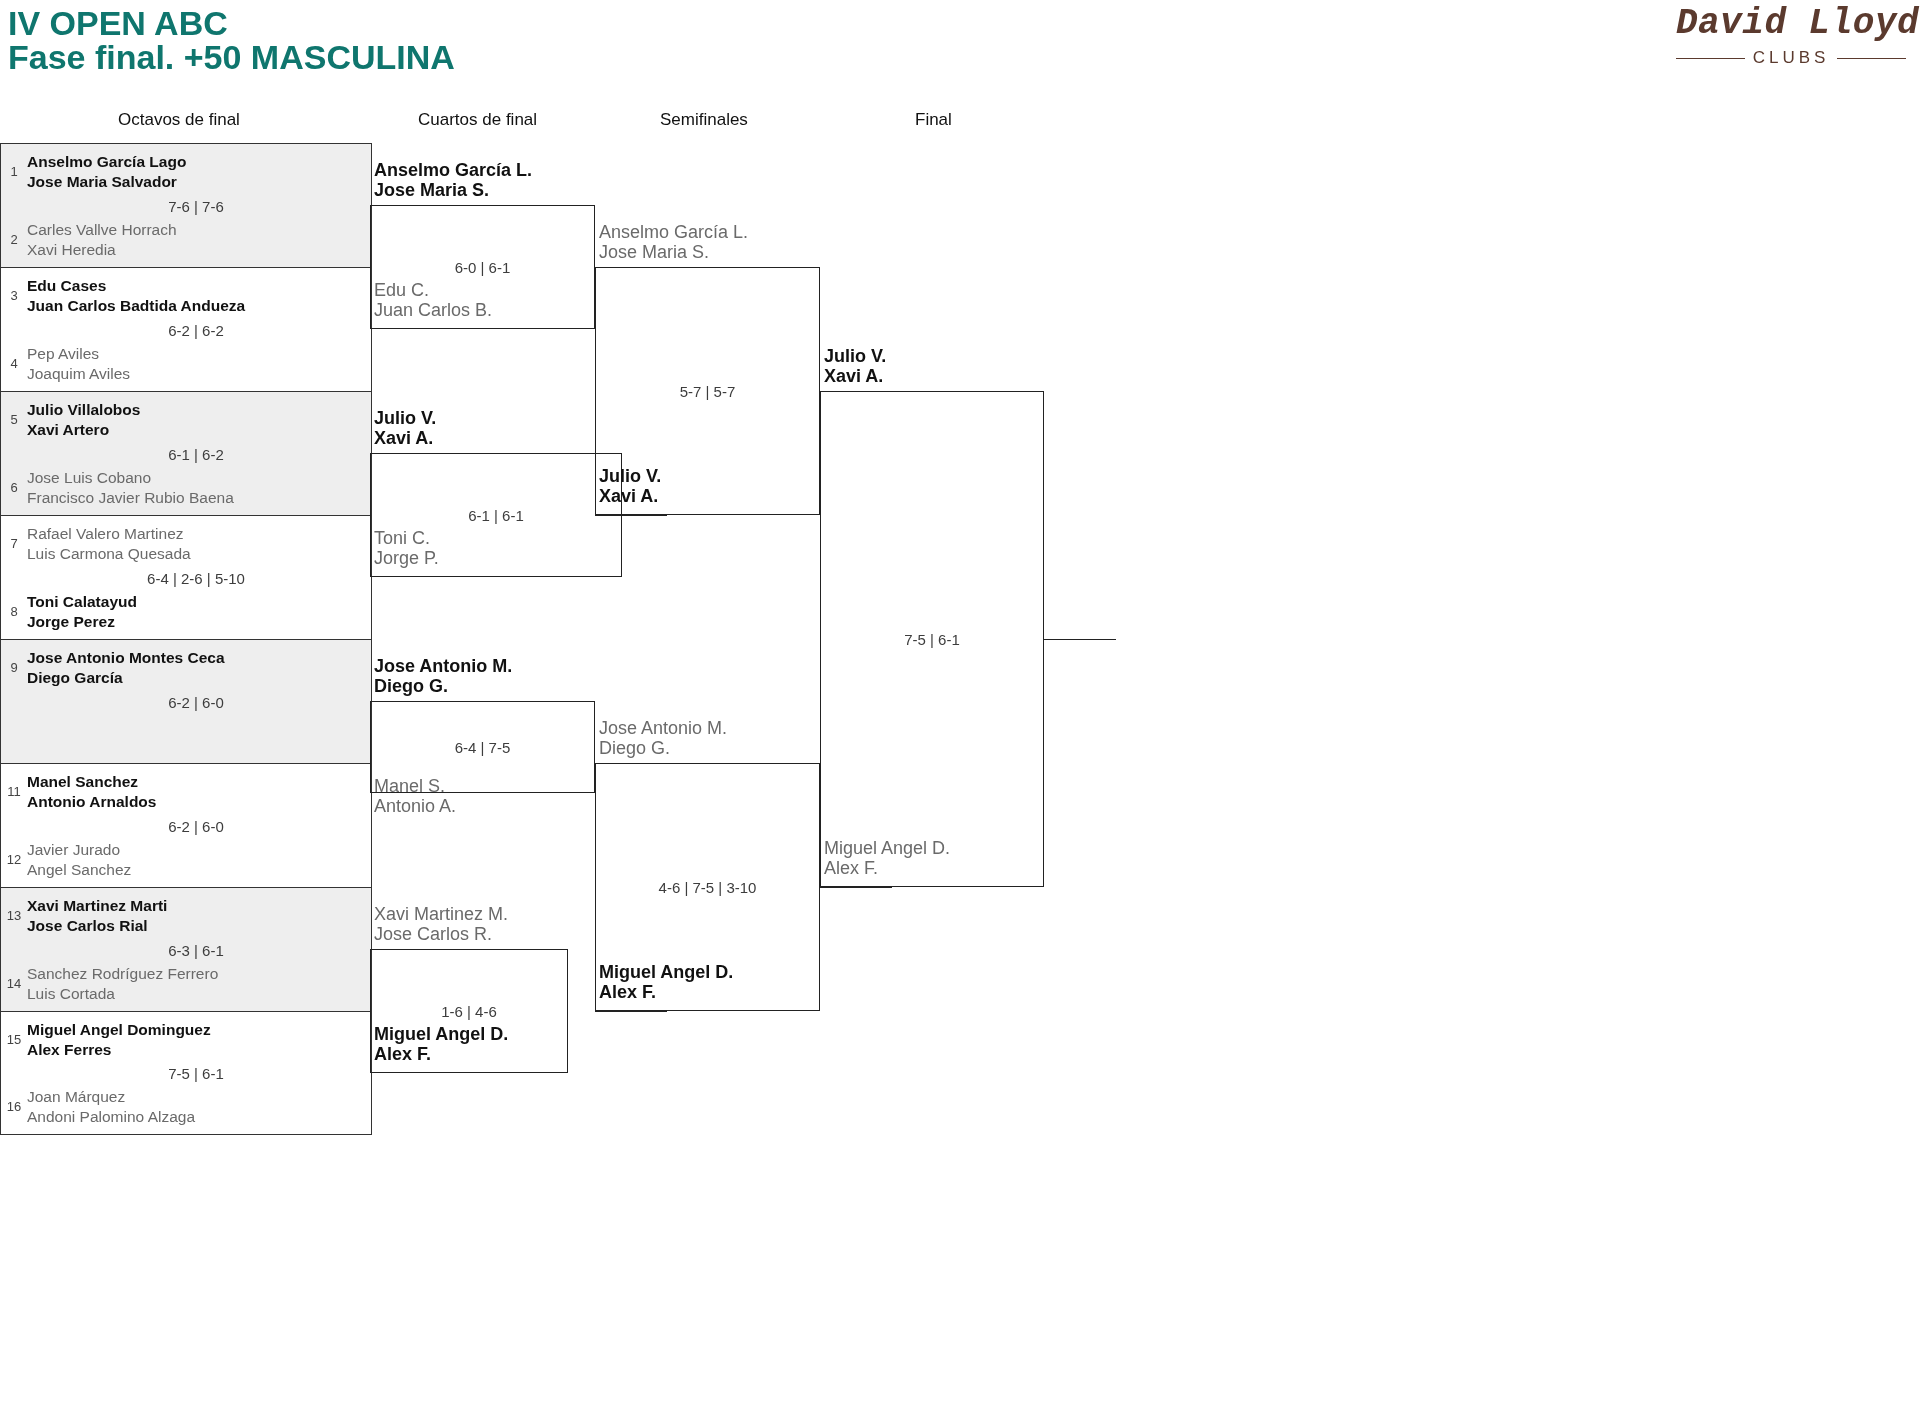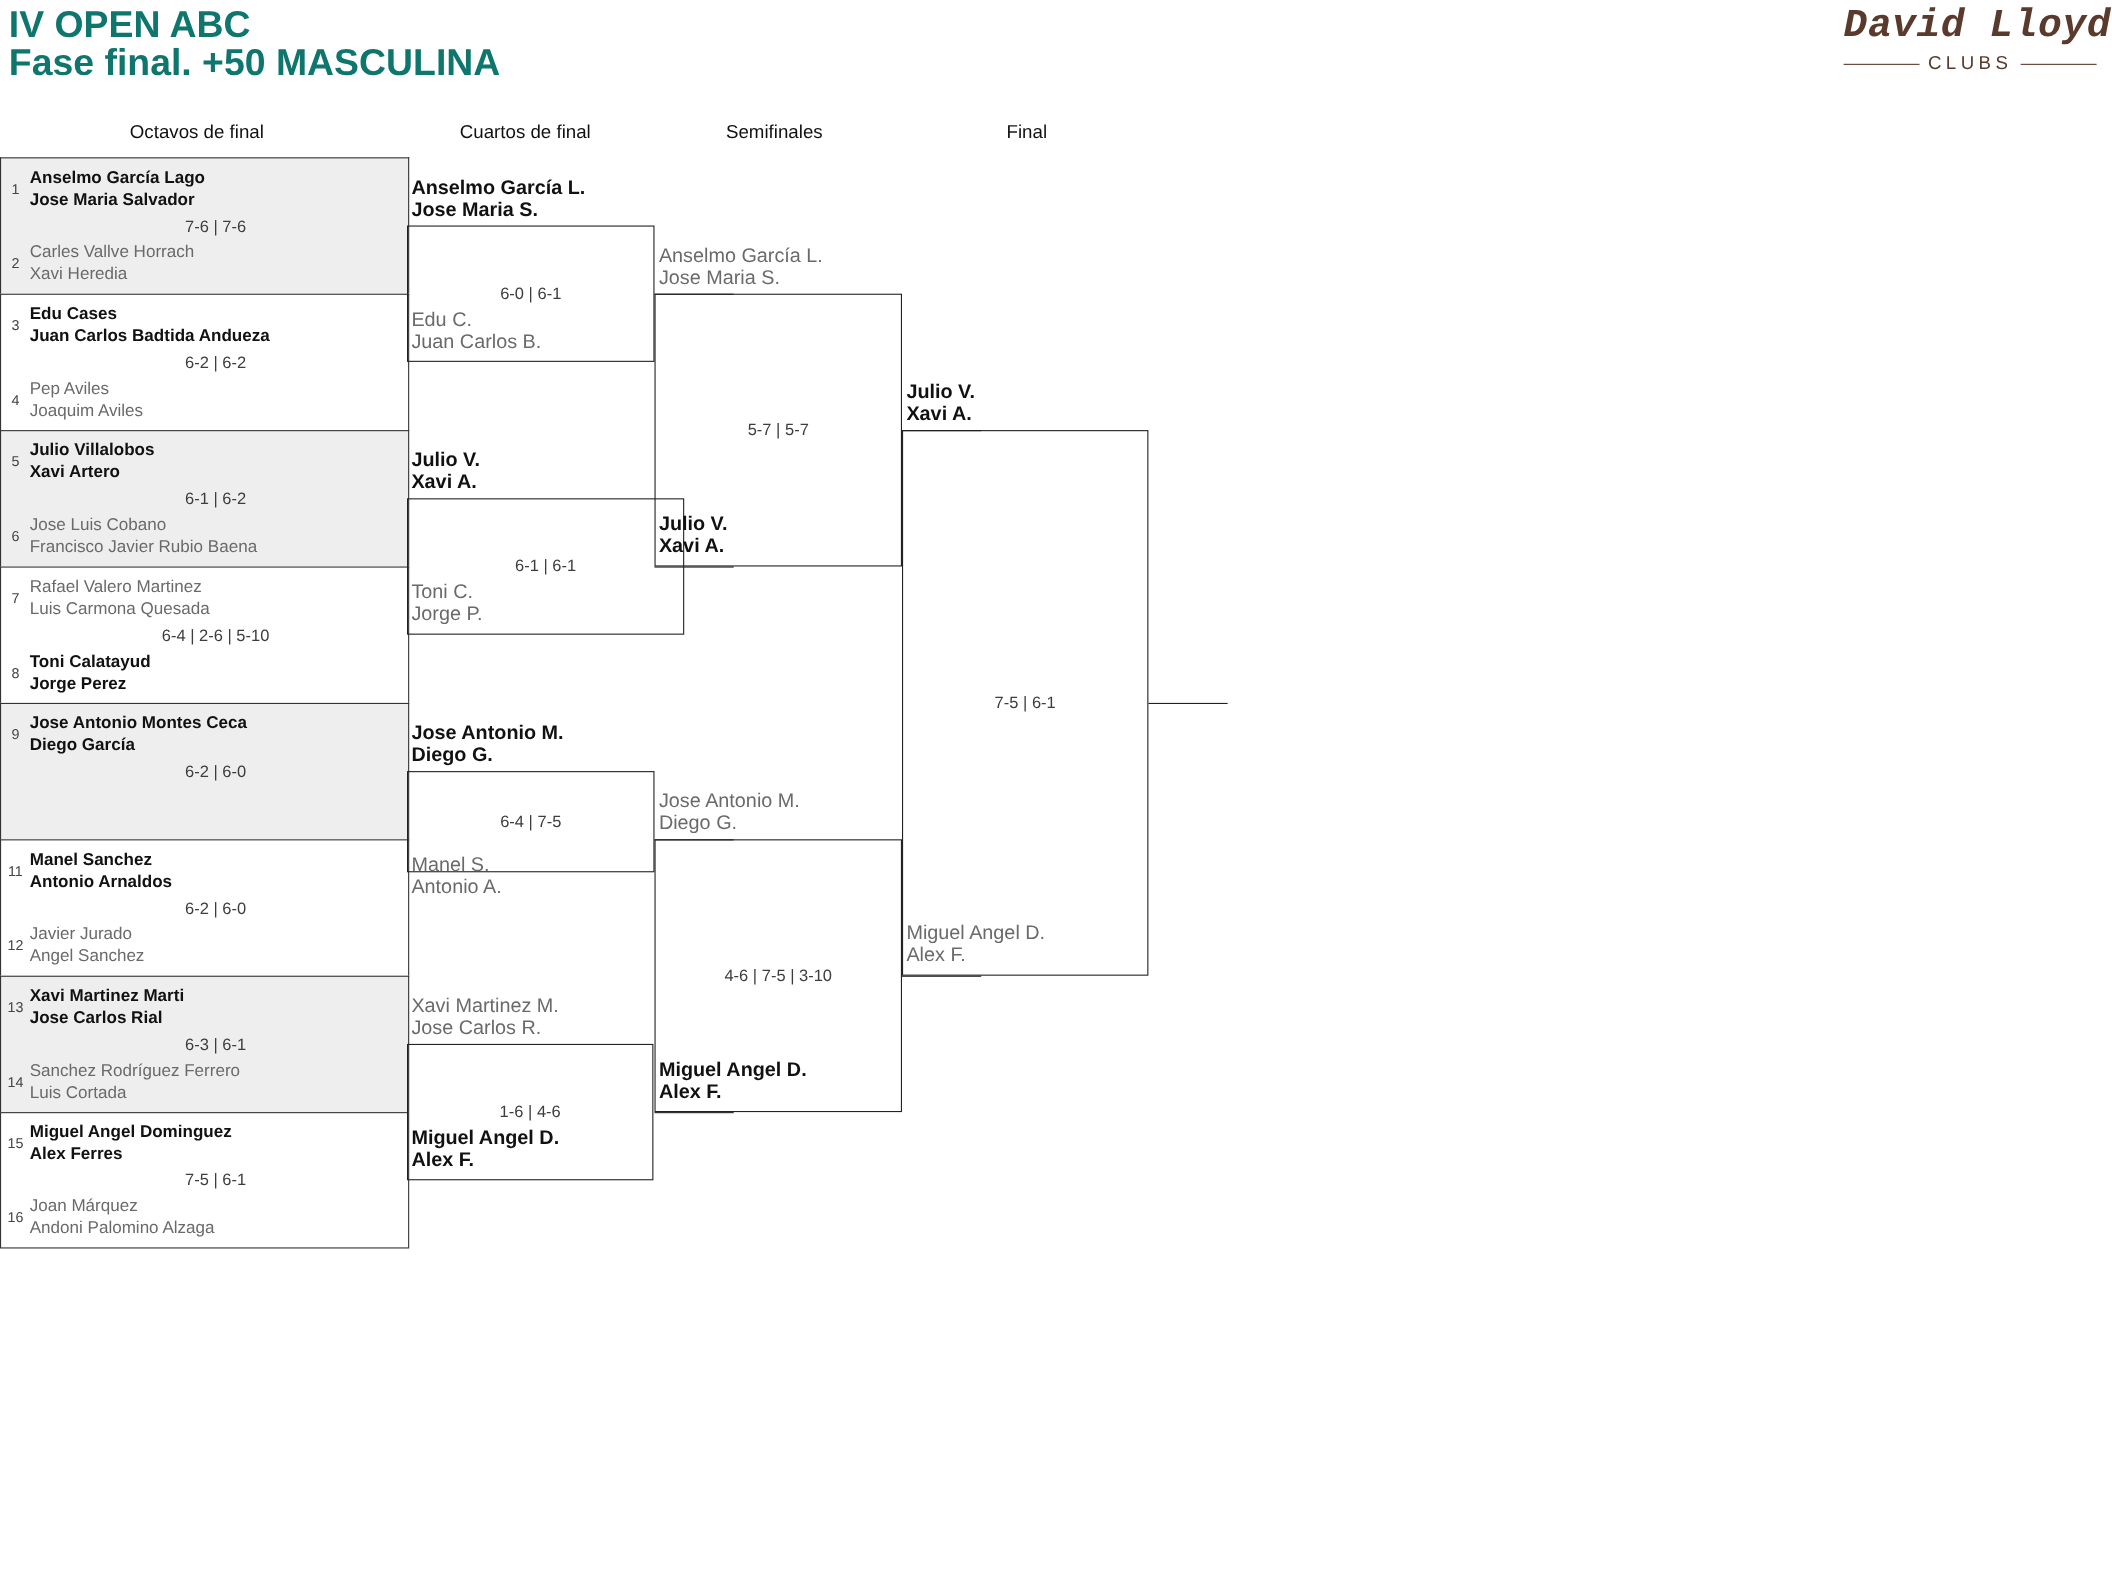--- a/index.html
+++ b/index.html
@@ -359,21 +359,21 @@
         <div class="bx-score">6-4 | 7-5</div>
       </div>
       <div class="bx-entrant winner" style="left: 374px; top: 657px;">
         <div>Jose Antonio M.</div>
         <div>Diego G.</div>
       </div>
       <div class="bx-entrant" style="left: 374px; top: 777px;">
         <div>Manel S.</div>
         <div>Antonio A.</div>
       </div>
-      <div class="bracket-box" style="left: 370px; top: 949px; width: 224px; height: 124px;">
+      <div class="bracket-box" style="left: 370px; top: 949px; width: 198px; height: 124px;">
         <div class="bx-score">1-6 | 4-6</div>
       </div>
       <div class="bx-entrant" style="left: 374px; top: 905px;">
         <div>Xavi Martinez M.</div>
         <div>Jose Carlos R.</div>
       </div>
       <div class="bx-entrant winner" style="left: 374px; top: 1025px;">
         <div>Miguel Angel D.</div>
         <div>Alex F.</div>
       </div>

